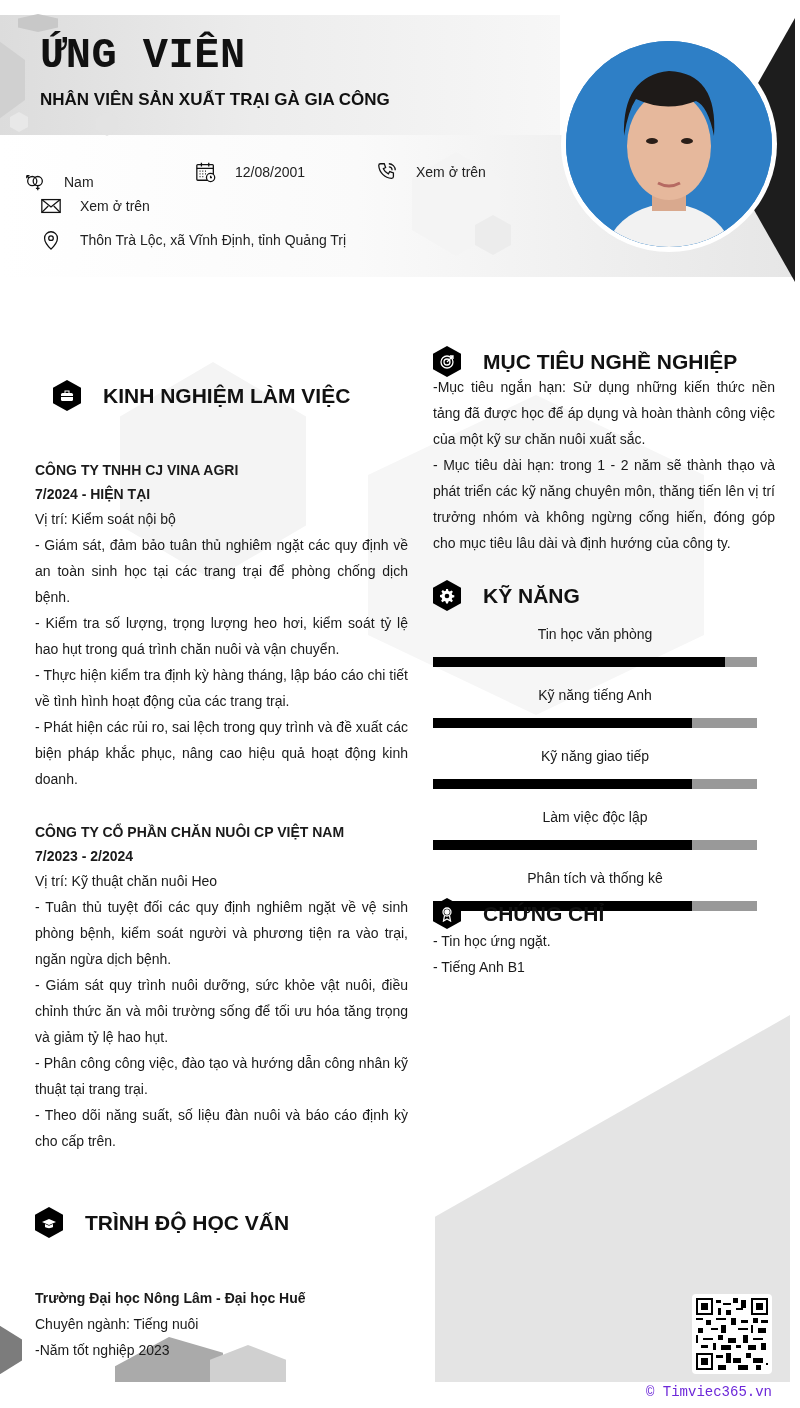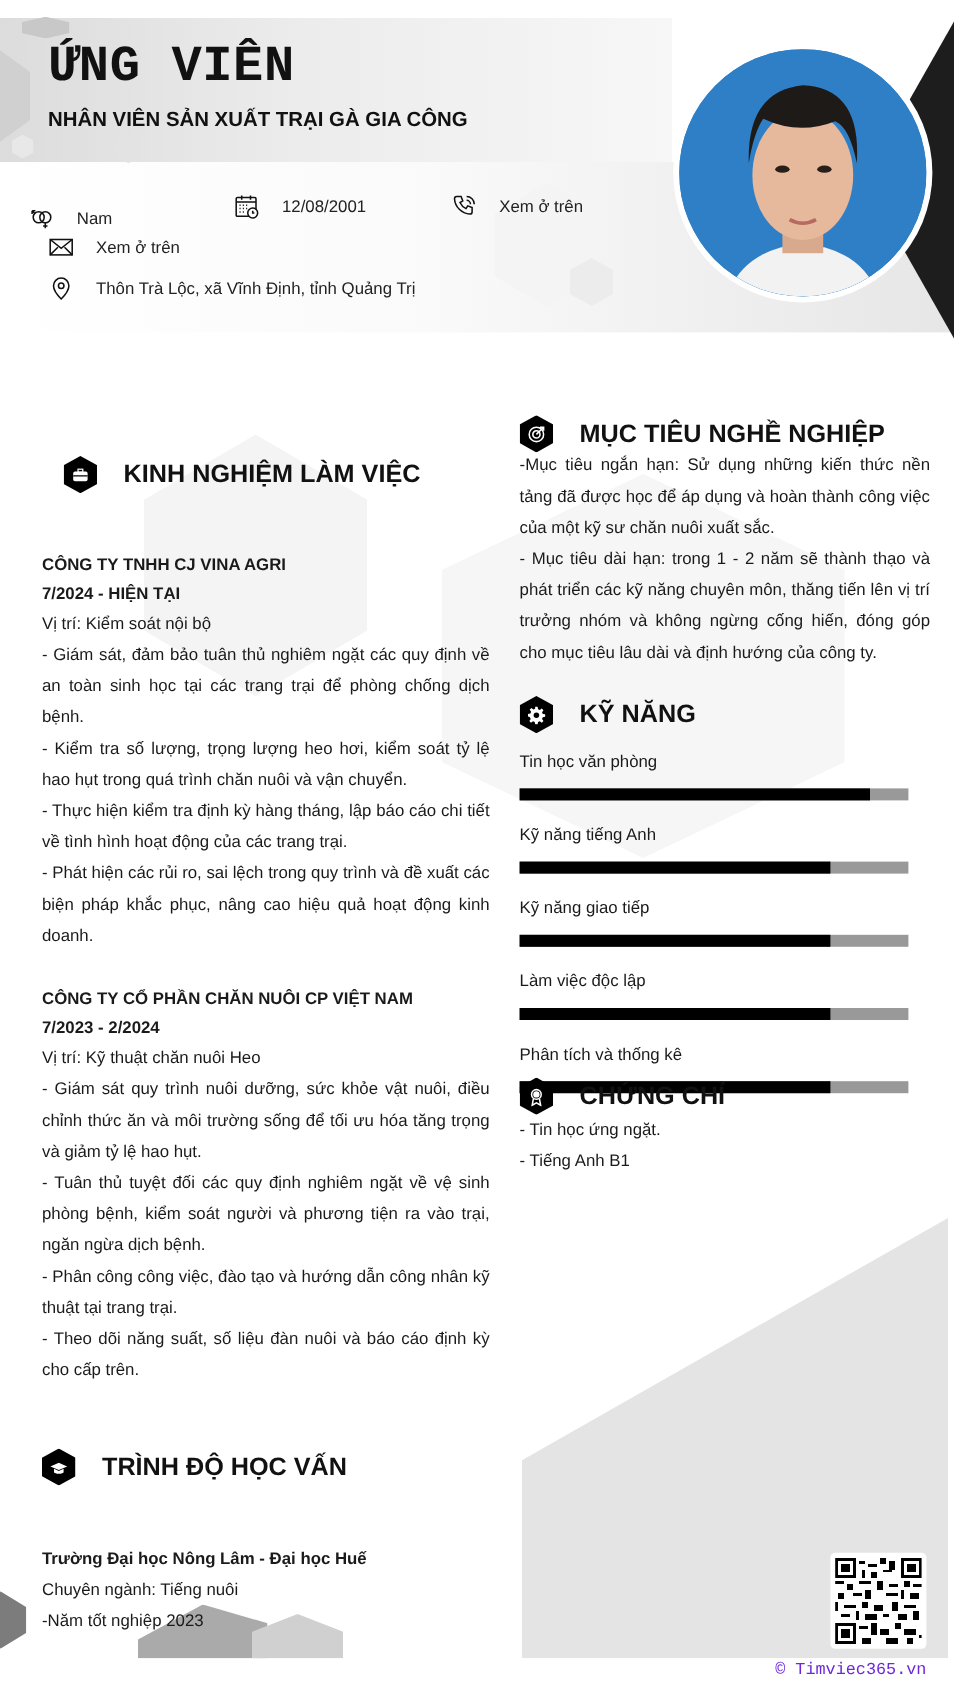--- a/index.html
+++ b/index.html
@@ -23,21 +23,21 @@
   .avatar-inner { position:absolute; left:5px; top:5px; width:206px; height:206px; border-radius:50%;
                   overflow:hidden; background:#2e7fc6; }
   
   .sec-title { display:flex; align-items:center; font-size:21px; font-weight:bold; }
   .sec-icon { width:28px; height:31px; background:#000; margin-right:22px; position:relative;
               display:flex; align-items:center; justify-content:center; }
   .sec-icon svg { width:16px; height:16px; }
   .body-text { font-size:14px; line-height:26px; color:#1a1a1a; text-align:justify; }
   .body-text p { margin:0; }
   .bold { font-weight:bold; }
-  .skill-label { font-size:14px; color:#1a1a1a; height:20px; }
+  .skill-label { font-size:14px; color:#1a1a1a; height:20px;text-align:center; }
   .skill-track { width:324px; height:10px; background:#999; margin-top:11px; margin-bottom:20px; position:relative; }
   .skill-fill { position:absolute; left:0; top:0; height:10px; background:#000; }
   .bigtri { left:435px; top:1015px; width:355px; height:367px; background:#e4e4e4;
             clip-path:polygon(0 55%, 100% 0, 100% 100%, 0 100%); }
   .qr { left:692px; top:1294px; width:80px; height:80px; background:#fff; border-radius:4px; }
   .footer { right:28px; top:1384px; font-family:"Liberation Mono", monospace; font-size:14px; color:#6d28d9; }
 </style>
 </head>
 <body>
 
@@ -136,22 +136,22 @@
     <p>- Giám sát, đảm bảo tuân thủ nghiêm ngặt các quy định về an toàn sinh học tại các trang trại để phòng chống dịch bệnh.</p>
     <p>- Kiểm tra số lượng, trọng lượng heo hơi, kiểm soát tỷ lệ hao hụt trong quá trình chăn nuôi và vận chuyển.</p>
     <p>- Thực hiện kiểm tra định kỳ hàng tháng, lập báo cáo chi tiết về tình hình hoạt động của các trang trại.</p>
     <p>- Phát hiện các rủi ro, sai lệch trong quy trình và đề xuất các biện pháp khắc phục, nâng cao hiệu quả hoạt động kinh doanh.</p>
   </div>
   <div style="height:28px;"></div>
   <div>
     <p class="bold" style="line-height:24px;">CÔNG TY CỔ PHẦN CHĂN NUÔI CP VIỆT NAM</p>
     <p class="bold" style="line-height:24px;">7/2023 - 2/2024</p>
     <p>Vị trí: Kỹ thuật chăn nuôi Heo</p>
+    <p>- Tuân thủ tuyệt đối các quy định nghiêm ngặt về vệ sinh phòng bệnh, kiểm soát người và phương tiện ra vào trại, ngăn ngừa dịch bệnh.</p>
     <p>- Giám sát quy trình nuôi dưỡng, sức khỏe vật nuôi, điều chỉnh thức ăn và môi trường sống để tối ưu hóa tăng trọng và giảm tỷ lệ hao hụt.</p>
-    <p>- Tuân thủ tuyệt đối các quy định nghiêm ngặt về vệ sinh phòng bệnh, kiểm soát người và phương tiện ra vào trại, ngăn ngừa dịch bệnh.</p>
     <p>- Phân công công việc, đào tạo và hướng dẫn công nhân kỹ thuật tại trang trại.</p>
     <p>- Theo dõi năng suất, số liệu đàn nuôi và báo cáo định kỳ cho cấp trên.</p>
   </div>
 </div>
 
 <div class="abs sec-title" style="left:35px;top:1207px;">
   <div class="sec-icon hex">
     <svg viewBox="0 0 16 16" fill="#fff">
         <path d="M1 7l7-3 7 3-7 3z"></path>
         <path d="M4 9v3c2 1.5 6 1.5 8 0V9l-4 1.8z"></path>

